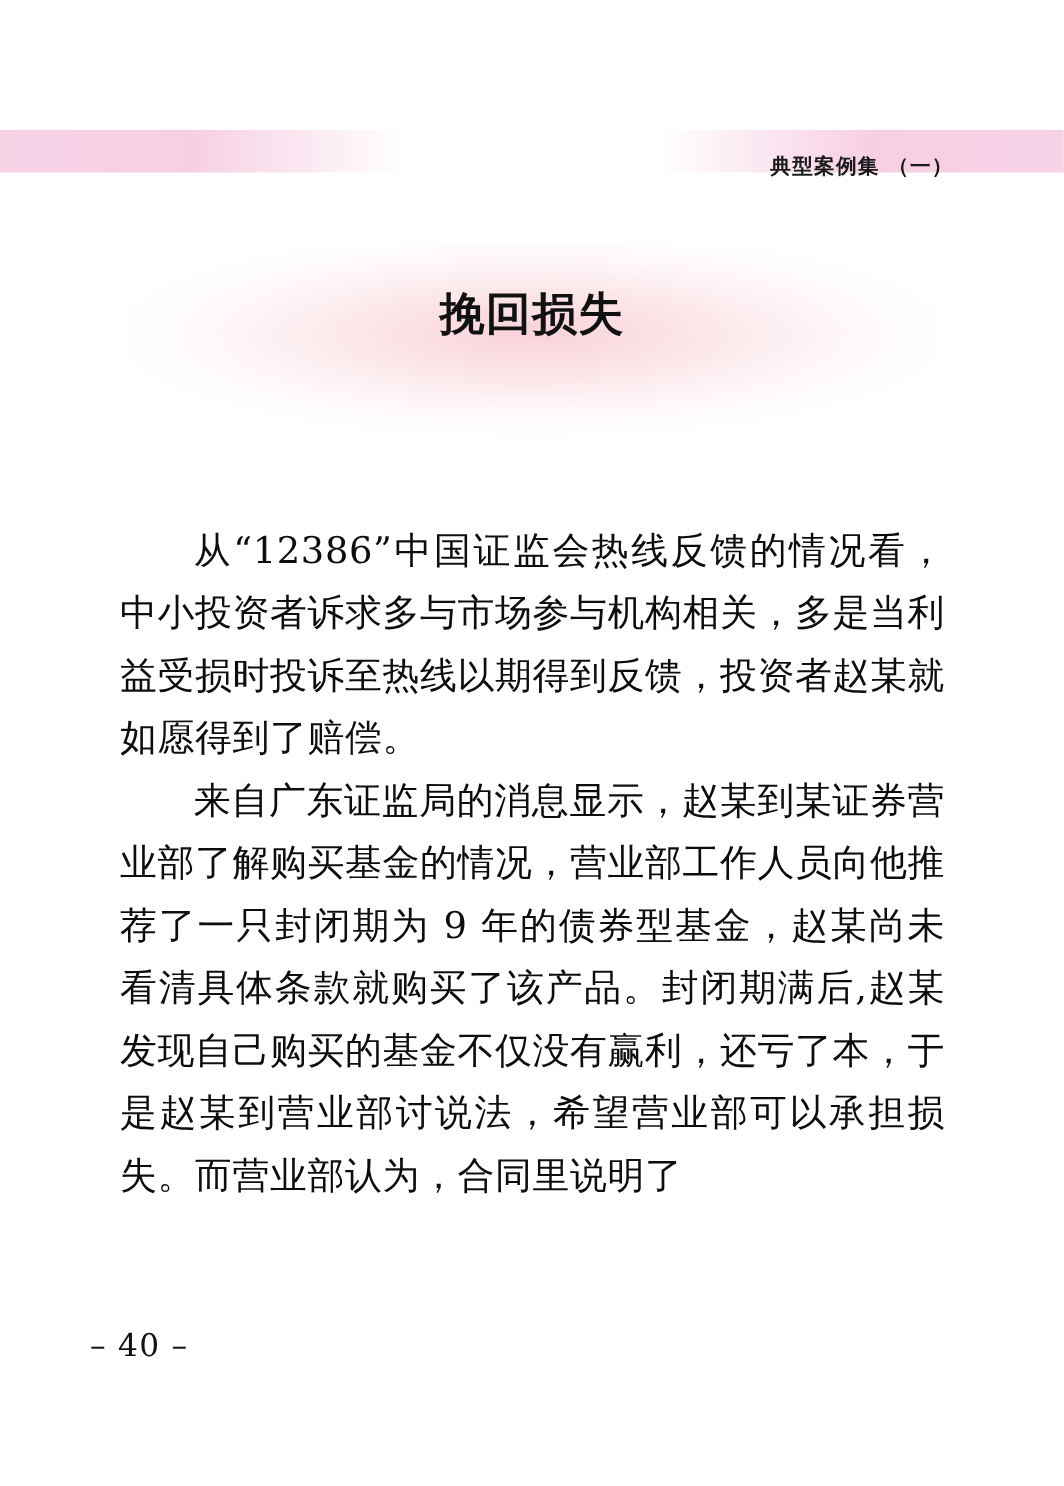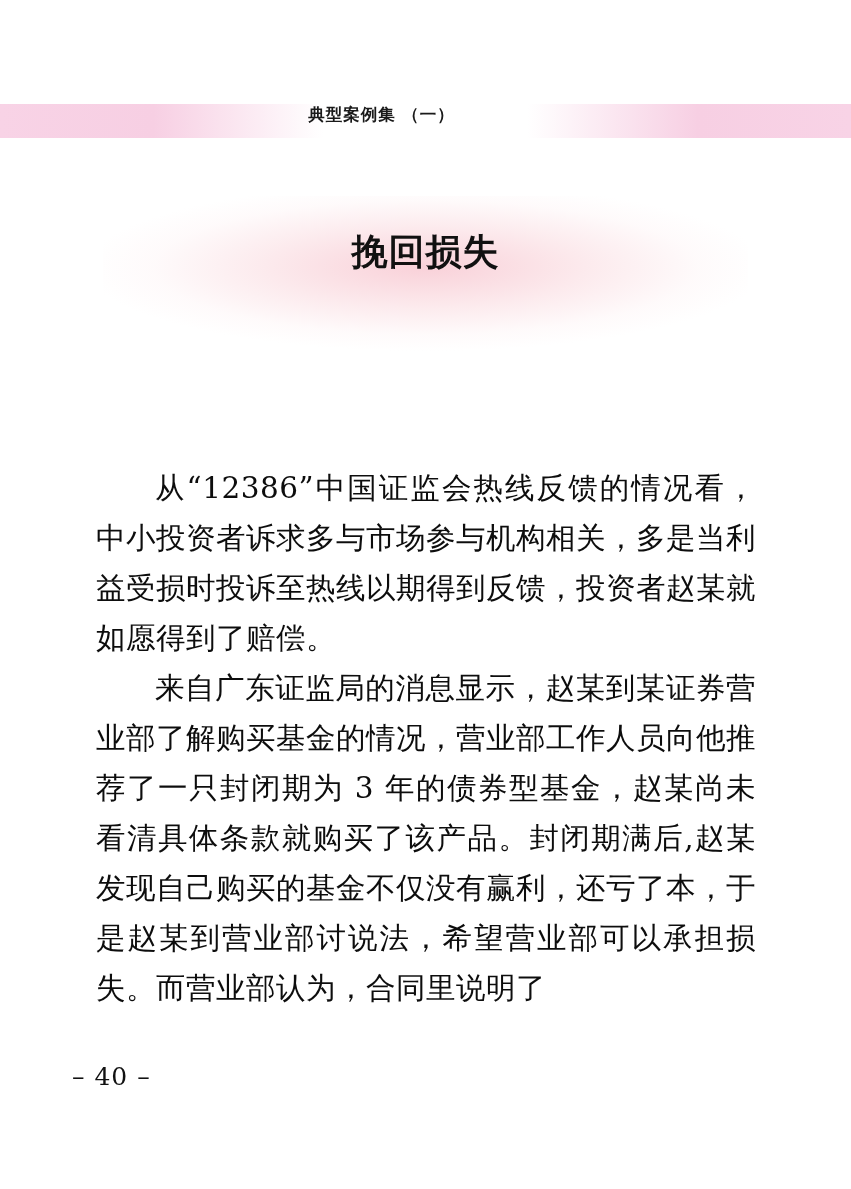--- a/index.html
+++ b/index.html
@@ -30,26 +30,26 @@
     background: linear-gradient(to right,
         #f8d3e6 0%,
         #f7cfe3 18%,
         #ffffff 38%,
         #ffffff 62%,
         #f7cfe3 82%,
         #f8d3e6 100%);
   }
   .header-text {
     position: absolute;
-    top: 98px;
+    top: 116px;
     left: 0;
     width: 763px;
     height: 34px;
     line-height: 34px;
-    text-align: center;
+    text-align: right;
     font-family: "DejaVu Serif", "Liberation Serif", serif;
     font-size: 16.5px;
     font-weight: bold;
     color: #1a1a1a;
     letter-spacing: 1px;
   }
 
   
   .title-wrap {
     position: absolute;
@@ -89,21 +89,20 @@
     top: 415px;
     left: 96px;
     width: 660px;
     font-family: "DejaVu Serif", "Liberation Serif", serif;
     font-size: 29.5px;
     line-height: 50px;
     color: #0d0d0d;
     text-align: justify;
     text-justify: inter-ideograph;
     letter-spacing: 0.5px;
-    margin-top: 48px;
   }
   .body-text p {
     margin: 0;
     text-indent: 2em;
   }
 
   
   .page-number {
     position: absolute;
     top: 1062px;
@@ -124,18 +123,18 @@
 
   <div class="title-wrap">
     <div class="title-glow"></div>
     <div class="title-text">
       <span class="title-line2">挽回损失</span>
     </div>
   </div>
 
   <div class="body-text">
     <p>从“12386”中国证监会热线反馈的情况看，中小投资者诉求多与市场参与机构相关，多是当利益受损时投诉至热线以期得到反馈，投资者赵某就如愿得到了赔偿。</p>
-    <p>来自广东证监局的消息显示，赵某到某证券营业部了解购买基金的情况，营业部工作人员向他推荐了一只封闭期为 3 年的债券型基金，赵某尚未看清具体条款就购买了该产品。封闭期满后,赵某发现自己购买的基金不仅没有赢利，还亏了本，于是赵某到营业部讨说法，希望营业部可以承担损失。而营业部认为，合同里说明了</p>
+    <p>来自广东证监局的消息显示，赵某到某证券营业部了解购买基金的情况，营业部工作人员向他推荐了一只封闭期为 9 年的债券型基金，赵某尚未看清具体条款就购买了该产品。封闭期满后,赵某发现自己购买的基金不仅没有赢利，还亏了本，于是赵某到营业部讨说法，希望营业部可以承担损失。而营业部认为，合同里说明了</p>
   </div>
 
   <div class="page-number">– 40 –</div>
 
 </div>
 
 </body></html>

